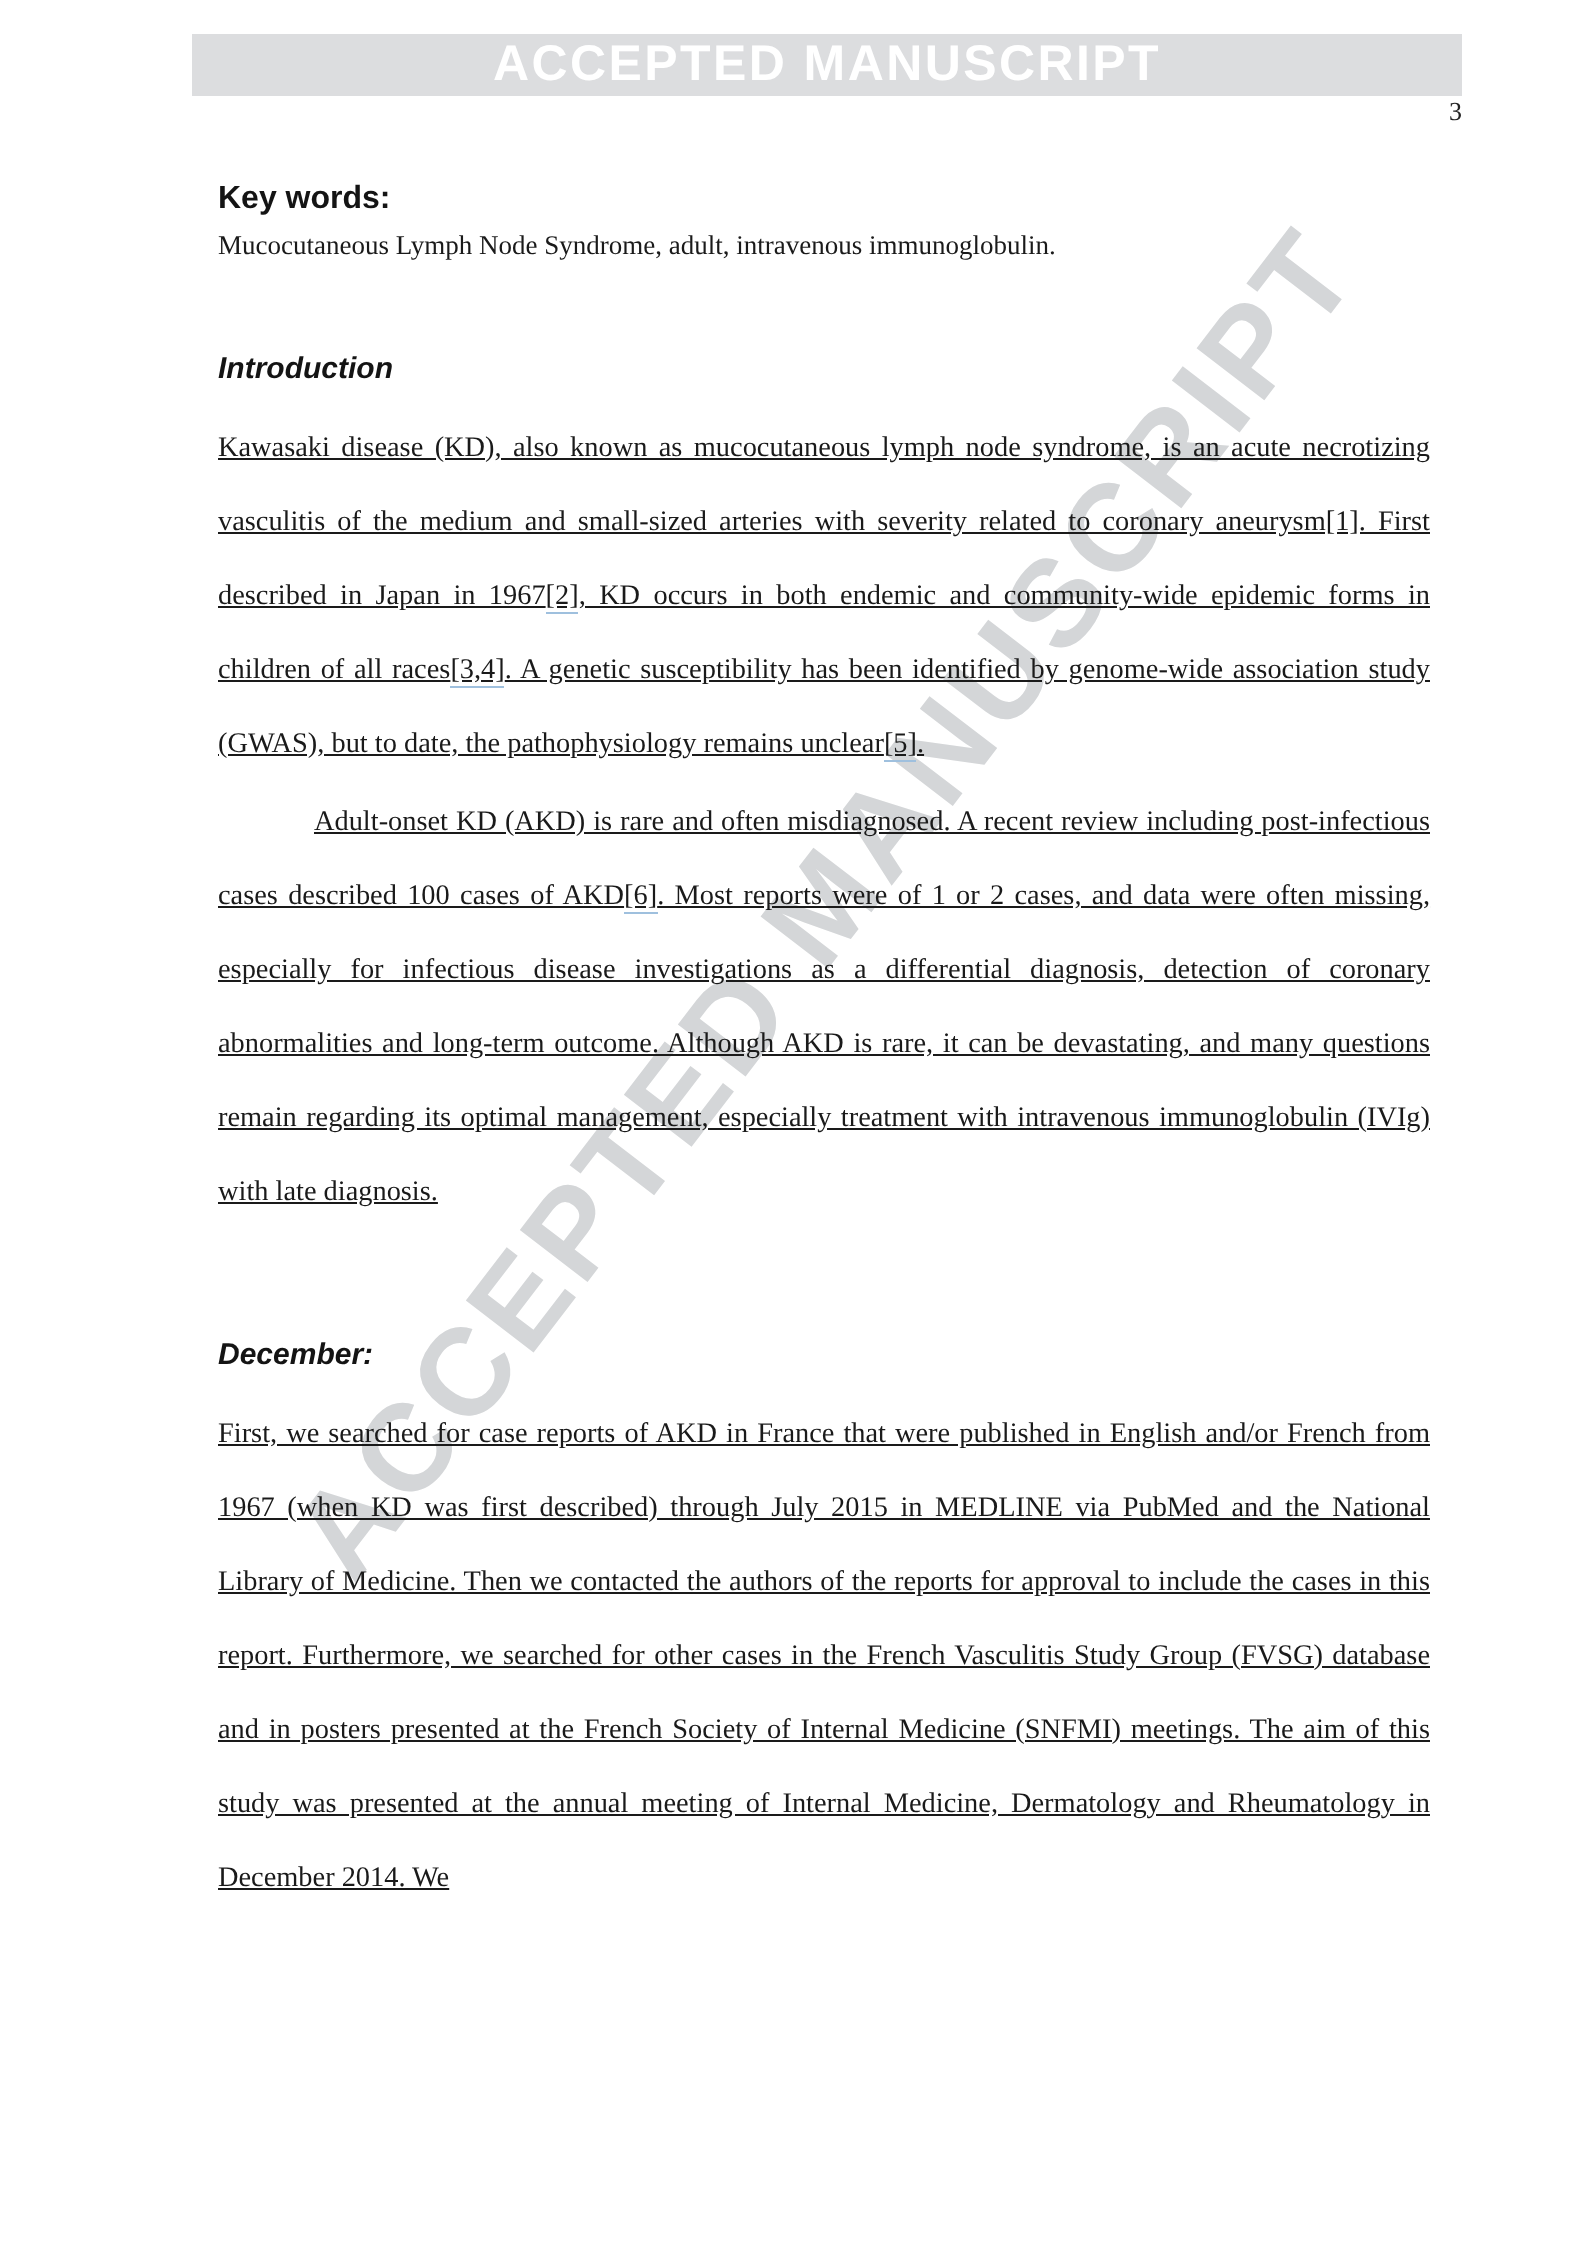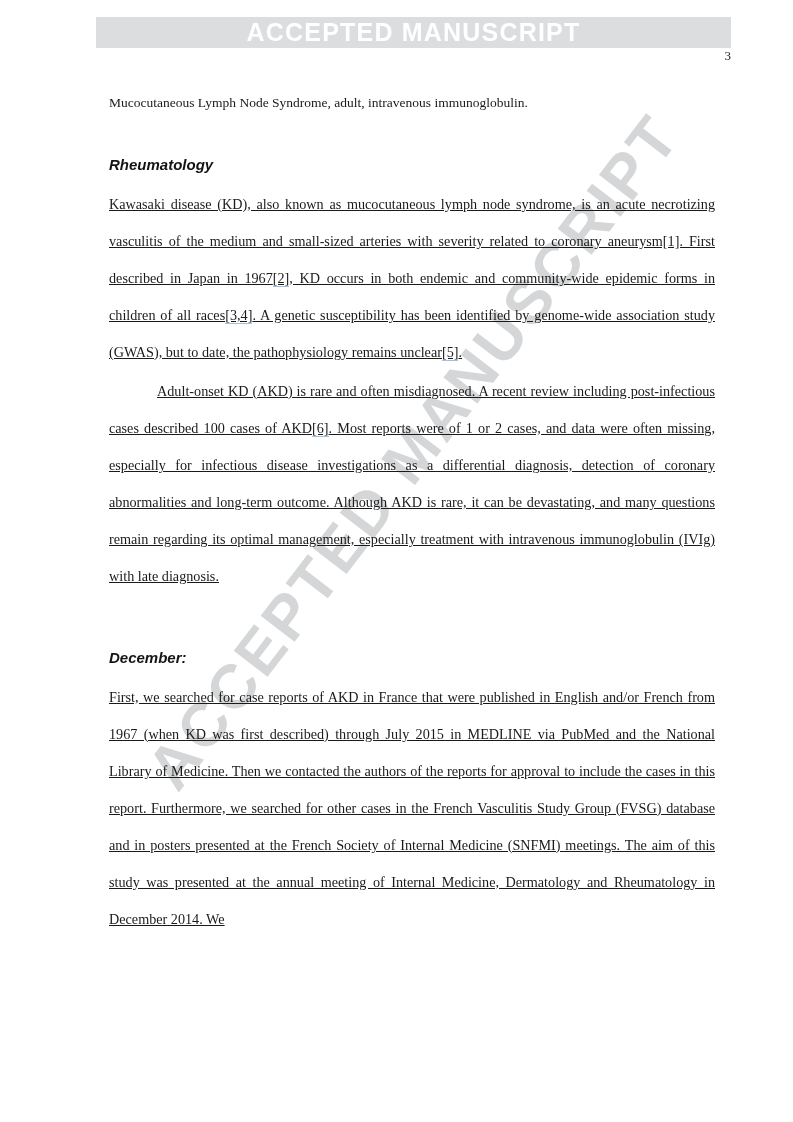--- a/index.html
+++ b/index.html
@@ -147,25 +147,26 @@
   <div id="accepted-banner">
     <span class="banner-text">ACCEPTED MANUSCRIPT</span>
   </div>
 
   <div id="page-number">3</div>
 
   <div id="watermark">ACCEPTED MANUSCRIPT</div>
 
   <div id="content">
 
+    <h2 class="h-sans-bold">Key words:</h2>
     <p class="keywords-line">Mucocutaneous Lymph Node Syndrome, adult, intravenous immunoglobulin.</p>
 
     <div class="spacer-md"></div>
 
-    <h2 class="h-sans-bold-italic">Rheumatology</h2>
+    <h2 class="h-sans-bold-italic">Introduction</h2>
 
     <div class="spacer-sm"></div>
 
     <p class="body"><span>Kawasaki disease (KD), also known as mucocutaneous lymph node syndrome, is an acute necrotizing vasculitis of the medium and small-sized arteries with severity related to coronary aneurysm[1]. First described in Japan in 1967</span><a class="cite" href="#">[2]</a><span>, KD occurs in both endemic and community-wide epidemic forms in children of all races</span><a class="cite" href="#">[3,4]</a><span>. A genetic susceptibility has been identified by genome-wide association study (GWAS), but to date, the pathophysiology remains unclear</span><a class="cite" href="#">[5]</a><span>.</span></p>
 
     <div class="spacer-para"></div>
 
     <p class="body indent"><span>Adult-onset KD (AKD) is rare and often misdiagnosed. A recent review including post-infectious cases described 100 cases of AKD</span><a class="cite" href="#">[6]</a><span>. Most reports were of 1 or 2 cases, and data were often missing, especially for infectious disease investigations as a differential diagnosis, detection of coronary abnormalities and long-term outcome. Although AKD is rare, it can be devastating, and many questions remain regarding its optimal management, especially treatment with intravenous immunoglobulin (IVIg) with late diagnosis.</span></p>
 
     <div class="spacer-para"></div>

